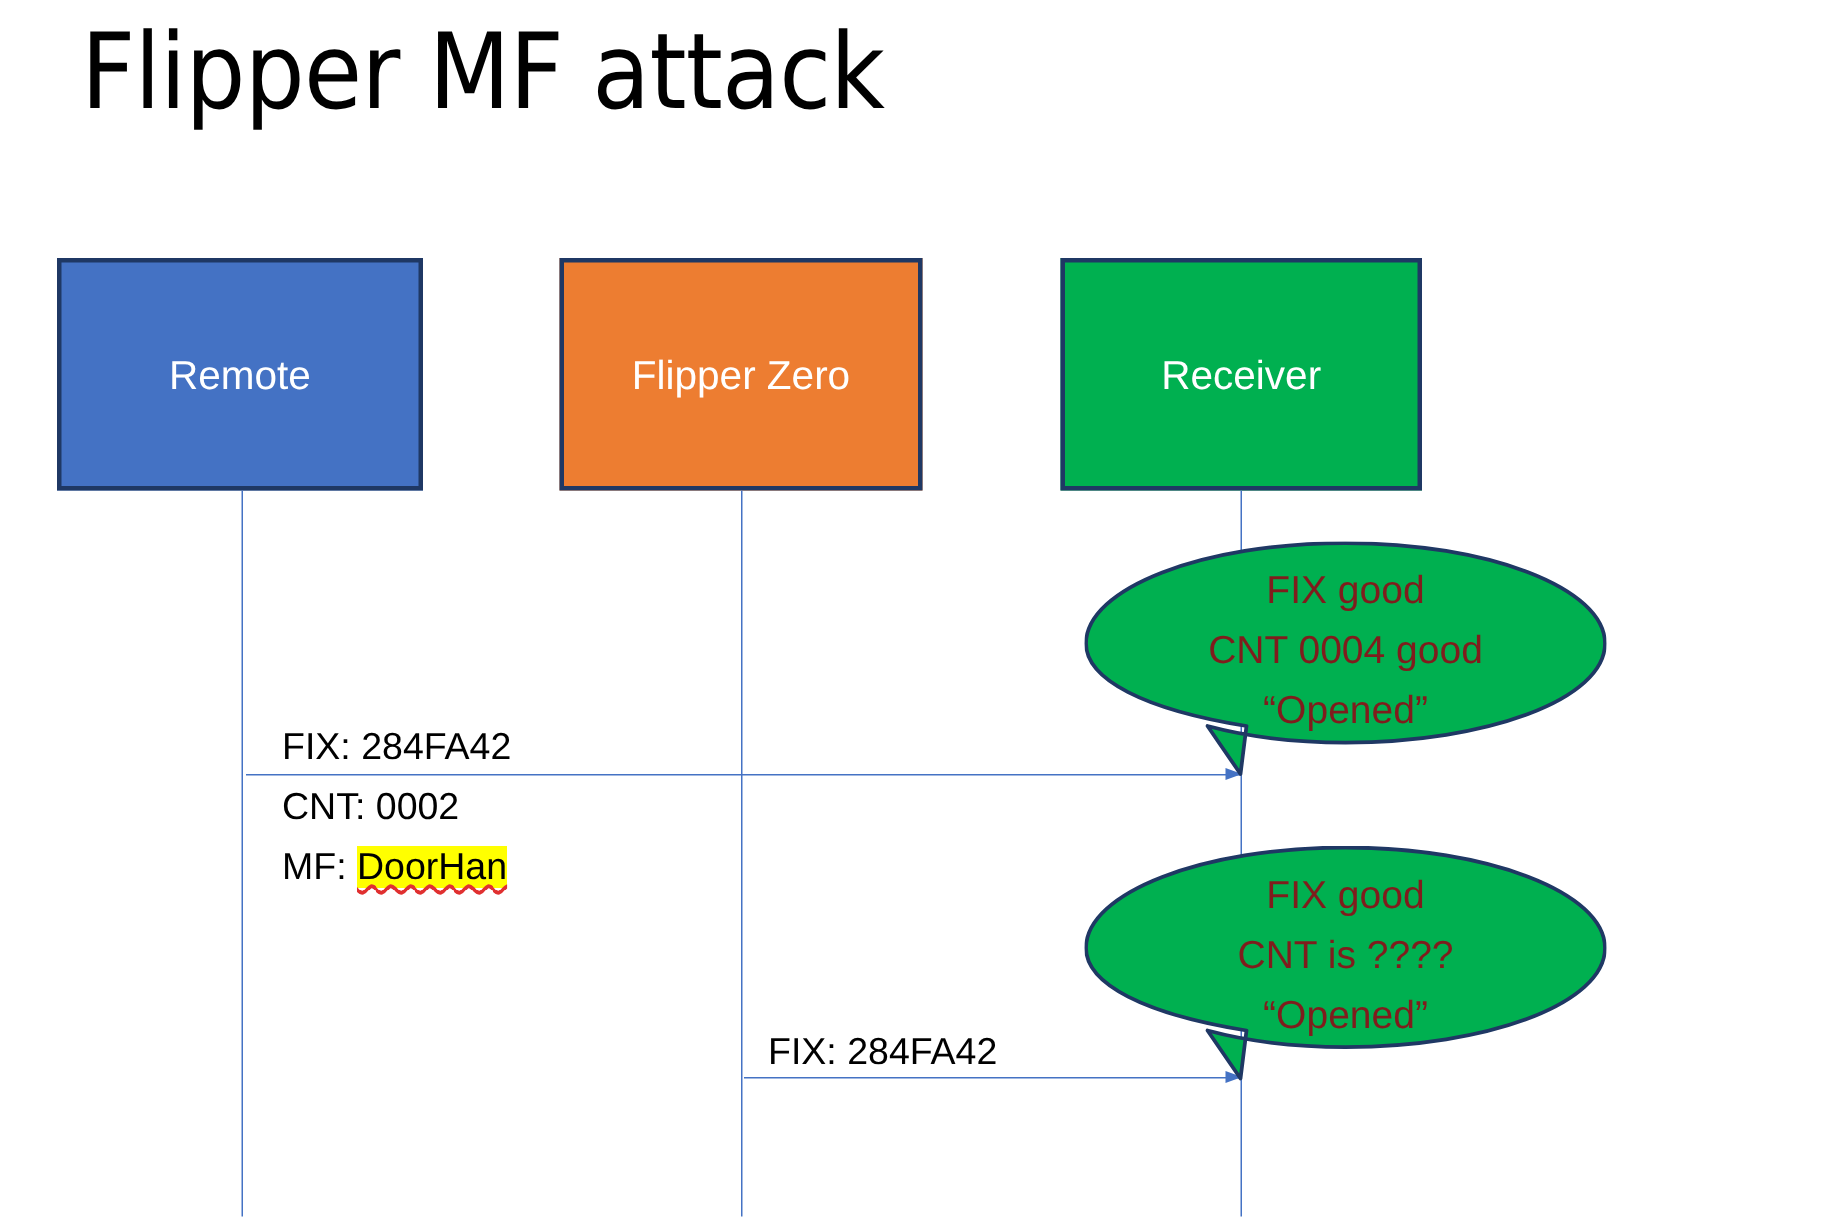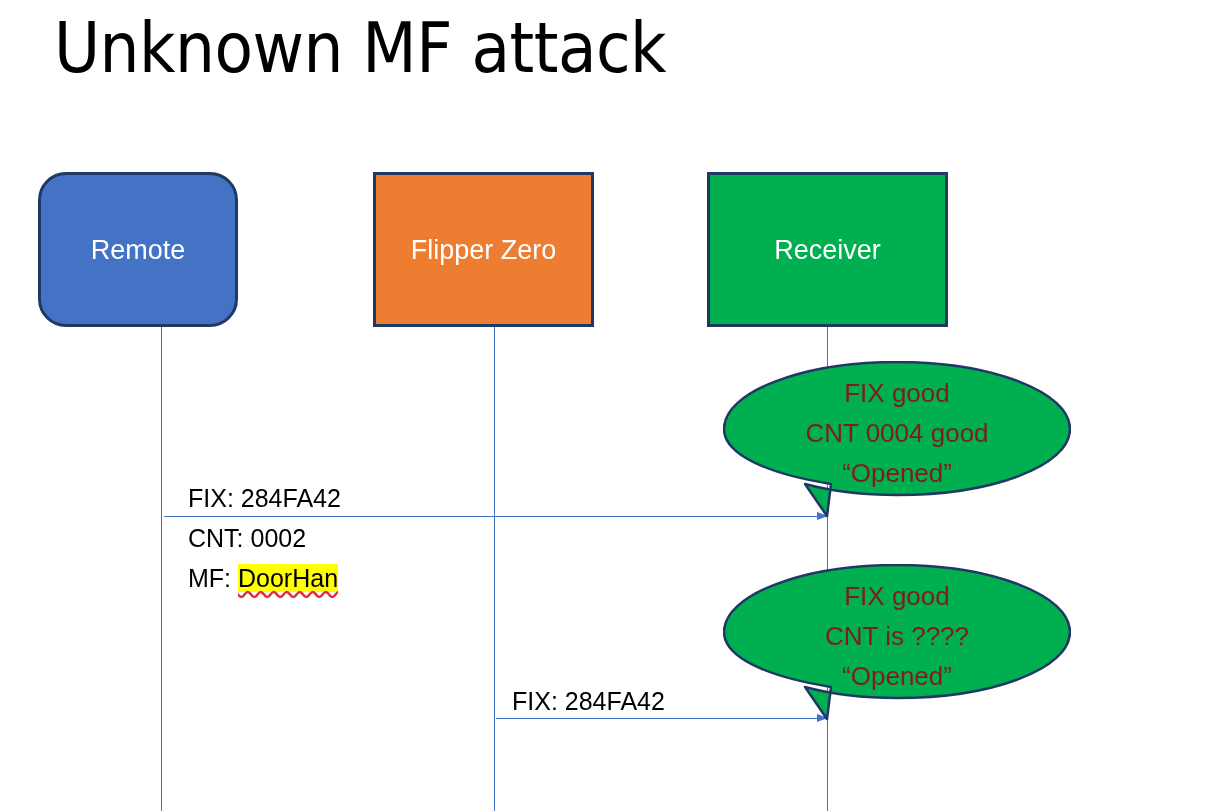--- a/index.html
+++ b/index.html
@@ -39,22 +39,22 @@
     align-items: center;
     justify-content: center;
   }
   .actor-label {
     color: #ffffff;
     font-size: 27px;
     font-weight: 400;
     line-height: 32px;
     text-align: center;
   }
-  #actor-remote   { left: 38px;  top: 172px; width: 200px; height: 155px; background: #4472C4; border-radius: 28px; }
-  #actor-flipper  { left: 373px; top: 172px; width: 221px; height: 155px; background: #ED7D31; }
+  #actor-remote   { left: 38px;  top: 172px; width: 244px; height: 155px; background: #4472C4; }
+  #actor-flipper  { left: 373px; top: 172px; width: 242px; height: 155px; background: #ED7D31; }
   #actor-receiver { left: 707px; top: 172px; width: 241px; height: 155px; background: #00B050; }
 
   
   .lifeline {
     position: absolute;
     width: 1px;
     background: #4472C4;
   }
   #lifeline-remote   { left: 161px; top: 327px; height: 484px; }
   #lifeline-flipper  { left: 494px; top: 327px; height: 484px; }
@@ -119,21 +119,21 @@
     font-size: 26px;
     line-height: 40px;
     pointer-events: none;
   }
   #callout-first  { left: 723px; top: 361px; }
   #callout-second { left: 723px; top: 564px; }
 </style>
 </head>
 <body>
 
-<div id="slide-title">Unknown MF attack</div>
+<div id="slide-title">Flipper MF attack</div>
 
 <div class="actor-box" id="actor-remote">
   <span class="actor-label">Remote</span>
 </div>
 
 <div class="actor-box" id="actor-flipper">
   <span class="actor-label">Flipper Zero</span>
 </div>
 
 <div class="actor-box" id="actor-receiver">

